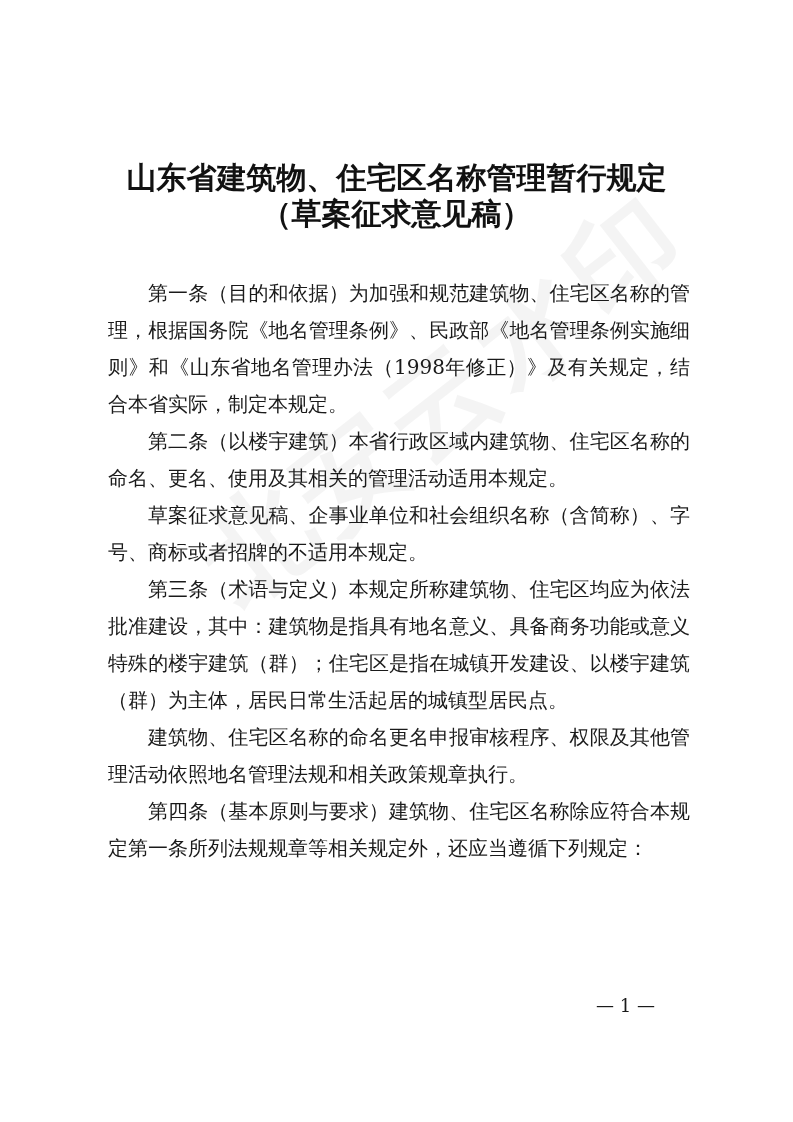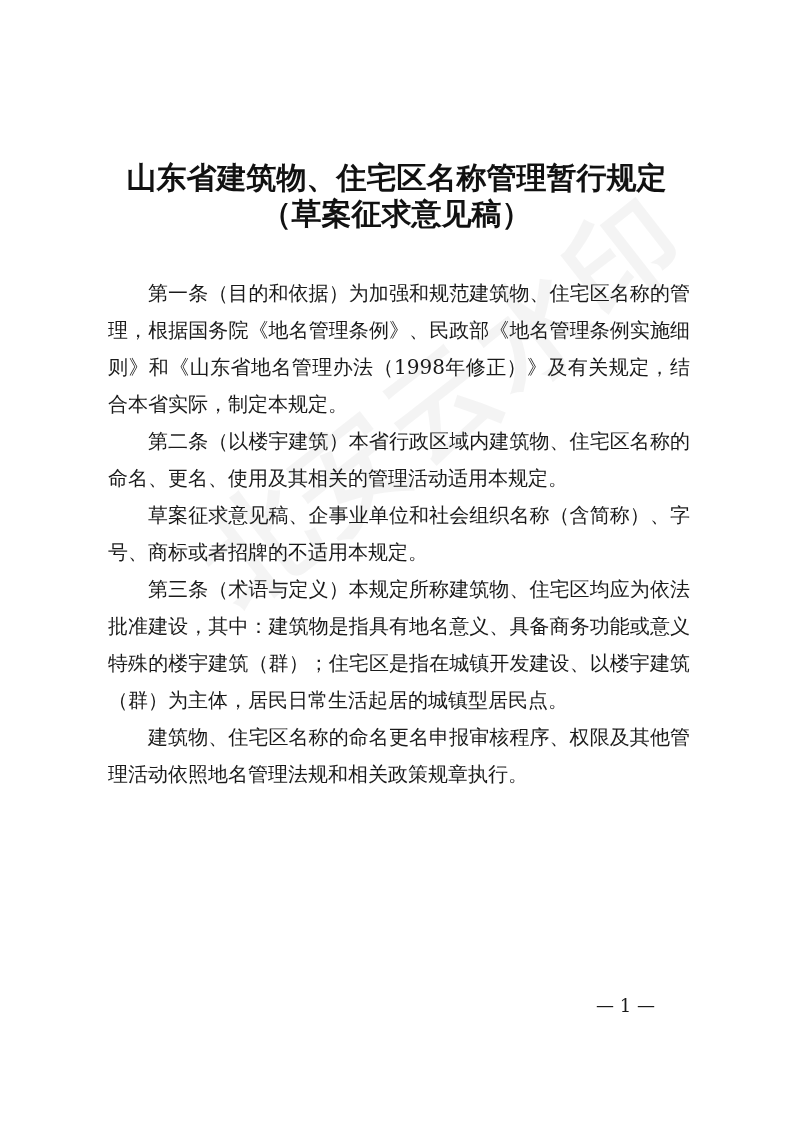--- a/index.html
+++ b/index.html
@@ -32,16 +32,17 @@
 
   <div class="title l1">山东省建筑物、住宅区名称管理暂行规定</div>
   <div class="title l2">（草案征求意见稿）</div>
 
   <div class="body">
     <p class="para"><span class="art">第一条</span><span>（目的和依据）为加强和规范建筑物、住宅区名称的管理，根据国务院《地名管理条例》、民政部《地名管理条例实施细则》和《山东省地名管理办法（1998年修正）》及有关规定，结合本省实际，制定本规定。</span></p>
     <p class="para"><span class="art">第二条</span><span>（以楼宇建筑）本省行政区域内建筑物、住宅区名称的命名、更名、使用及其相关的管理活动适用本规定。</span></p>
     <p class="para"><span>草案征求意见稿、企事业单位和社会组织名称（含简称）、字号、商标或者招牌的不适用本规定。</span></p>
     <p class="para"><span class="art">第三条</span><span>（术语与定义）本规定所称建筑物、住宅区均应为依法批准建设，其中：建筑物是指具有地名意义、具备商务功能或意义特殊的楼宇建筑（群）；住宅区是指在城镇开发建设、以楼宇建筑（群）为主体，居民日常生活起居的城镇型居民点。</span></p>
     <p class="para"><span>建筑物、住宅区名称的命名更名申报审核程序、权限及其他管理活动依照地名管理法规和相关政策规章执行。</span></p>
+    <p class="para"><span class="art">第四条</span><span>（基本原则与要求）建筑物、住宅区名称除应符合本规定第一条所列法规规章等相关规定外，还应当遵循下列规定：</span></p>
   </div>
 
   <div class="pagenum">— 1 —</div>
 </div>
 
 </body></html>

